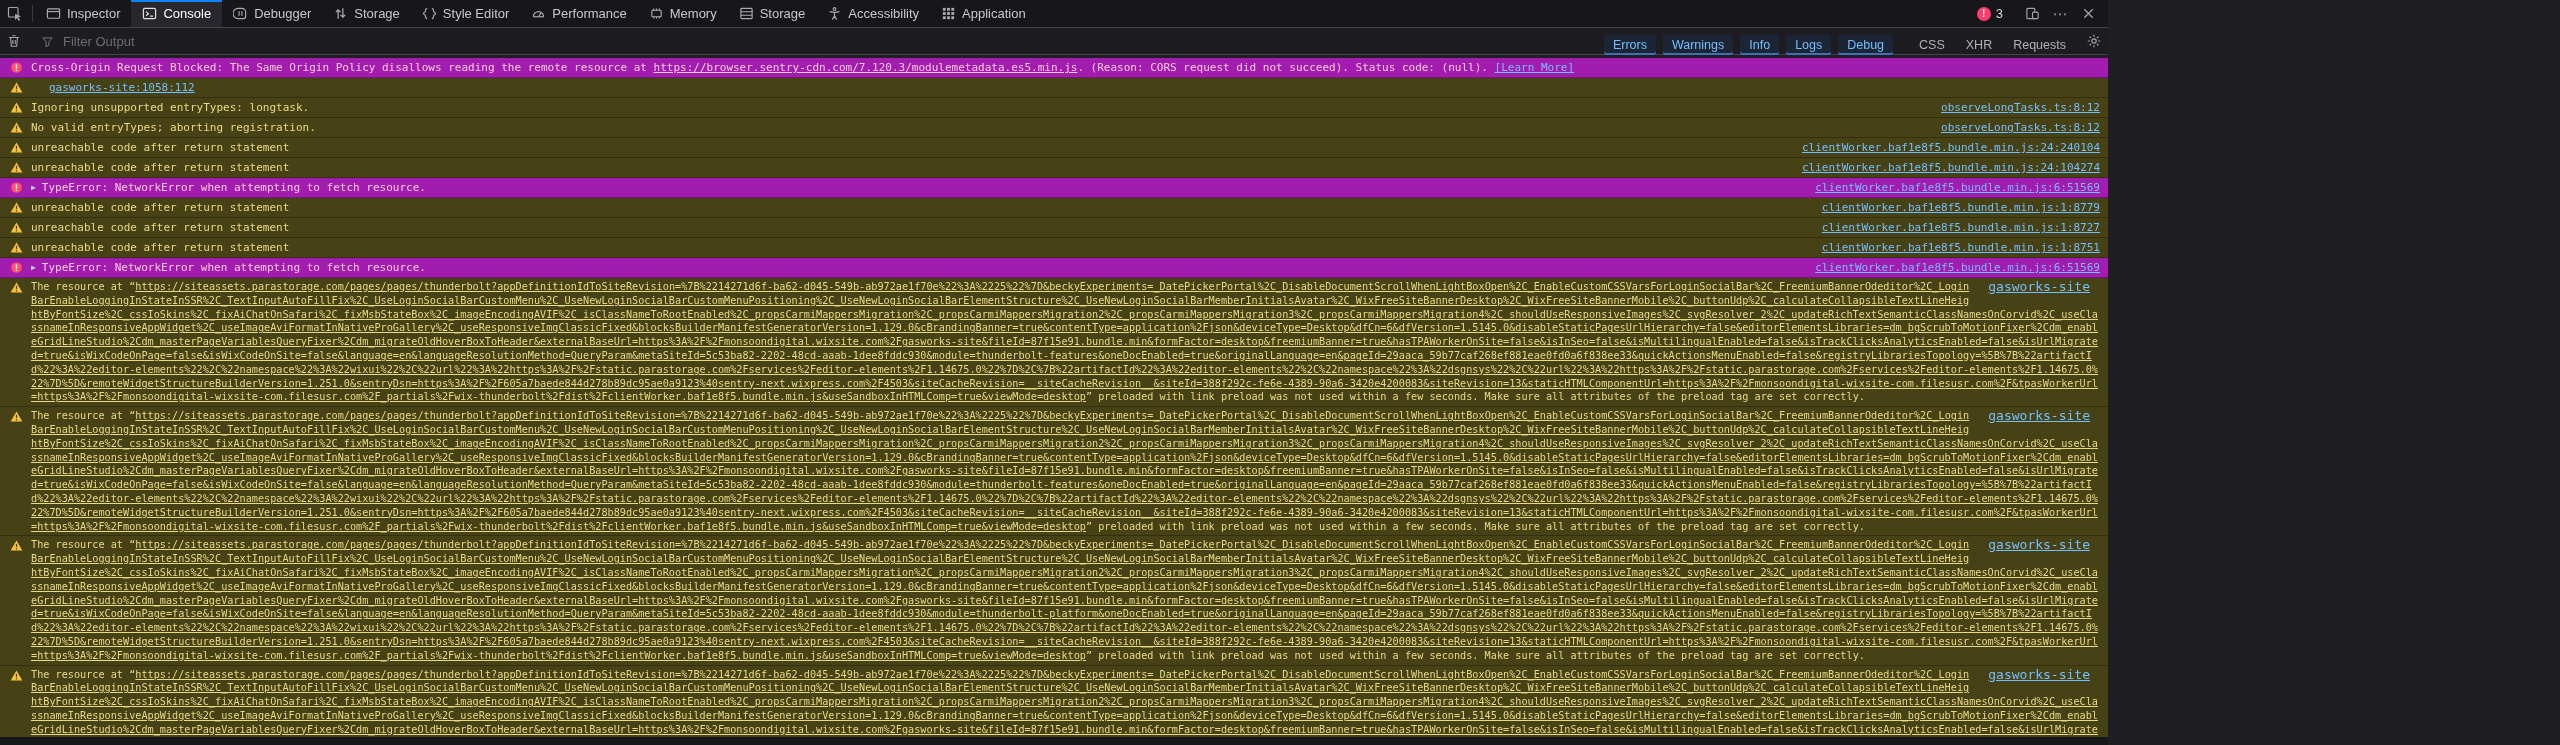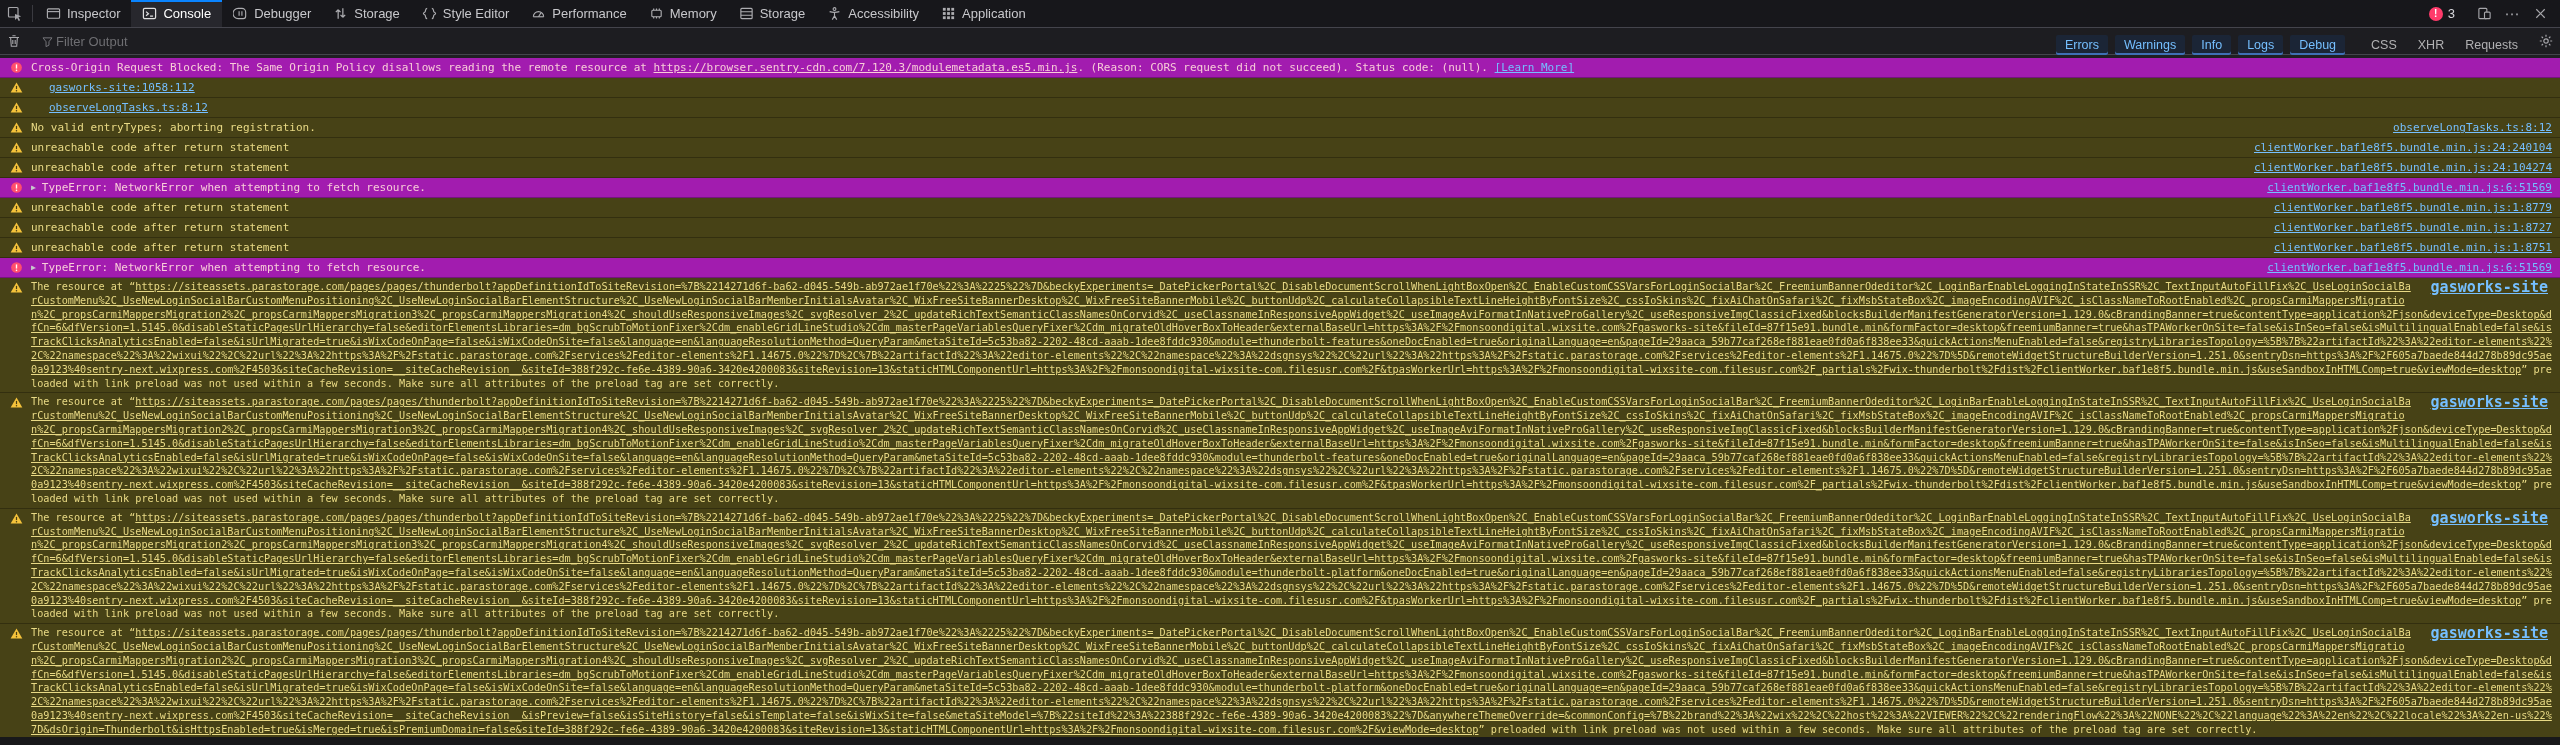--- a/index.html
+++ b/index.html
@@ -1,16 +1,16 @@
 <!DOCTYPE html>
 <html><head>
 <meta charset="utf-8">
 <style>
   html,body{margin:0;padding:0;width:2560px;height:745px;overflow:hidden;background:#1f1f23;}
-  .devtools{width:2560px;height:745px;display:flex;flex-direction:column;position:relative;
+  .devtools{width:2108px;height:745px;display:flex;flex-direction:column;position:relative;
     font-family:"Liberation Sans",sans-serif;background:#1f1f23;}
 
   
   .toolbar{height:27px;flex:none;background:#17171b;border-bottom:1px solid #44444c;
     display:flex;align-items:stretch;}
   .tool-btn{width:30px;display:flex;align-items:center;justify-content:center;color:#a6a6aa;cursor:pointer;}
   .tool-btn svg{width:16px;height:16px;}
   .vsep{width:1px;background:#3a3a40;margin:5px 2px;flex:none;}
   .tabs{display:flex;align-items:stretch;}
   .tab{display:flex;align-items:center;gap:6px;padding:0 11px;color:#c8c8cc;font-size:13px;cursor:pointer;}
@@ -20,21 +20,21 @@
   .err-badge{display:flex;align-items:center;gap:5px;padding:0 10px;font-size:13px;color:#d7d7db;cursor:pointer;}
   .err-badge .dot{width:14px;height:14px;border-radius:50%;background:#ff3b6b;color:#fff;
     font-weight:bold;font-size:10px;line-height:14px;text-align:center;flex:none;}
   .icon-btn{width:28px;display:flex;align-items:center;justify-content:center;color:#a6a6aa;cursor:pointer;font-size:15px;}
   .icon-btn svg{width:15px;height:15px;}
 
   
   .filterbar{height:26px;flex:none;background:#1d1d21;border-bottom:1px solid #44444c;
     display:flex;align-items:center;}
   .filterbar .tool-btn{width:28px;}
-  .filter-input{flex:1;display:flex;align-items:center;gap:0;padding-left:8px;color:#77777c;}
+  .filter-input{flex:1;display:flex;align-items:center;gap:7px;padding-left:8px;color:#77777c;}
   .filter-input svg{width:13px;height:13px;flex:none;}
   .filter-input input{background:transparent;border:none;outline:none;color:#d7d7db;width:100%;
     font:13px "Liberation Sans",sans-serif;}
   .filter-input input::placeholder{color:#6e6e72;}
   .chips{display:flex;align-items:center;gap:7px;padding:0 7px;margin-top:7px;}
   .chip{font-size:12.5px;color:#75bfff;background:#1b2536;padding:3px 9px 3px;border-radius:2px;
     box-shadow:inset 0 -2px 0 #3f6fb5;cursor:pointer;}
   .chip2{font-size:12.5px;color:#b1b1b3;padding:3px 7px;cursor:pointer;}
 
   
@@ -43,22 +43,22 @@
   .msg{display:flex;align-items:flex-start;padding:2px 8px 2px;font-size:11px;line-height:15px;
     border-bottom:1px solid rgba(0,0,0,.28);}
   .msg.warning,.msg.warning-block{background:#474216;color:#e9da85;}
   .msg.error{background:#a21caf;color:#f8ccd8;}
   .msg-icon{flex:none;width:13px;height:13px;margin:1px 8px 0 2px;}
   .msg-icon svg{width:13px;height:13px;display:block;}
   .twisty{flex:none;color:#c8c8cc;font-size:8px;line-height:15px;margin:0 6px 0 0;cursor:pointer;}
   .msg-text{flex:1;min-width:0;white-space:nowrap;overflow:hidden;}
   .warning-block .msg-text{white-space:normal;word-break:break-all;font-size:10.2px;line-height:13.8px;}
   .msg-source{flex:none;margin-left:18px;color:#75bfff;text-decoration:underline;cursor:pointer;font-size:11px;}
-  .block-source{float:right;margin:0 4px 2px 16px;color:#75bfff;text-decoration:underline;cursor:pointer;
-    font-size:15px;line-height:14px;font-weight:bold;}
+  .block-source{float:right;margin:0 10px 2px 16px;color:#75bfff;text-decoration:underline;cursor:pointer;
+    font-size:13px;line-height:14px;}
   .lnk{text-decoration:underline;cursor:pointer;color:inherit;}
   .learn{color:#75bfff;text-decoration:underline;cursor:pointer;}
   .bottom-strip{position:absolute;left:0;bottom:0;width:100%;height:8px;background:#18181a;z-index:5;}
 </style>
 </head>
 <body>
 
 <div class="devtools">
 
   <div class="toolbar">
@@ -246,20 +246,21 @@
         <a class="msg-source">gasworks-site:1058:112</a>
       </div>
       <div class="msg warning">
         <span class="msg-icon">
           <svg viewBox="0 0 16 16">
             <path d="M8 1.8L15.2 14H.8z" fill="#f5c33b"></path>
             <path d="M8 6v4" stroke="#4a3f10" stroke-width="1.5"></path>
             <circle cx="8" cy="12" r=".95" fill="#4a3f10"></circle>
           </svg>
         </span>
+        <span class="msg-text"><span>Ignoring unsupported entryTypes: longtask.</span></span>
         <a class="msg-source">observeLongTasks.ts:8:12</a>
       </div>
       <div class="msg warning">
         <span class="msg-icon">
           <svg viewBox="0 0 16 16">
             <path d="M8 1.8L15.2 14H.8z" fill="#f5c33b"></path>
             <path d="M8 6v4" stroke="#4a3f10" stroke-width="1.5"></path>
             <circle cx="8" cy="12" r=".95" fill="#4a3f10"></circle>
           </svg>
         </span>

